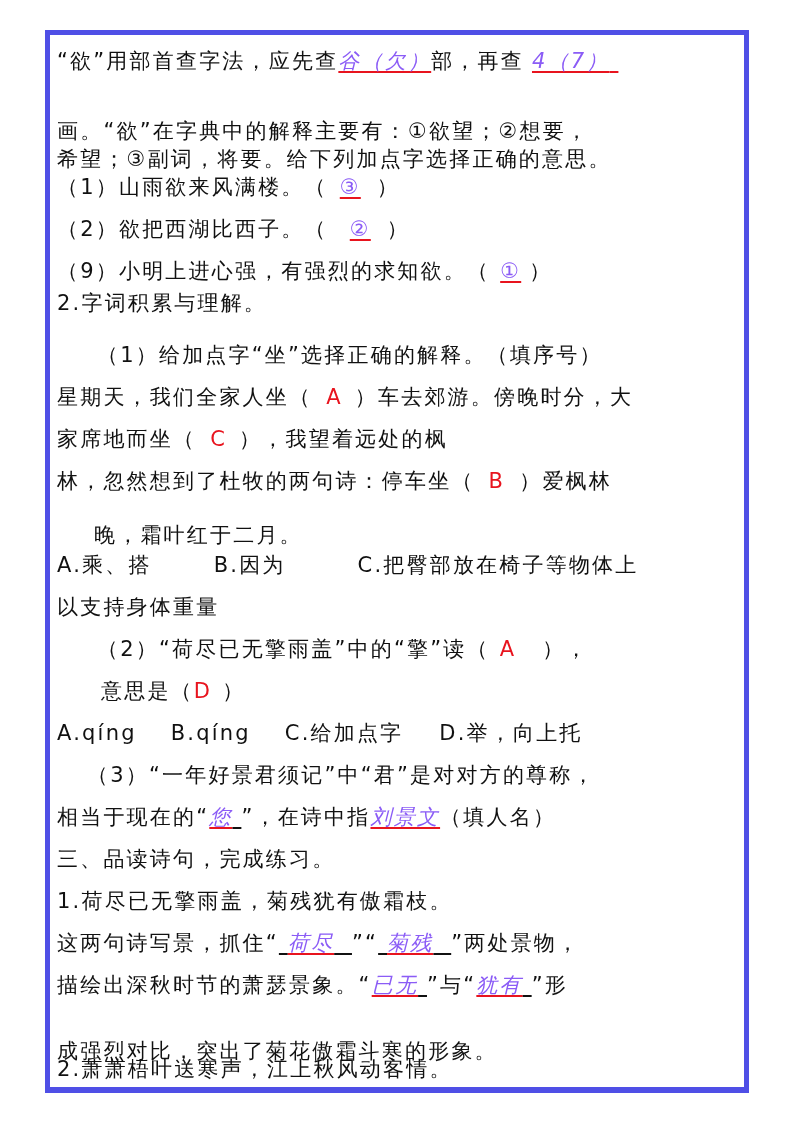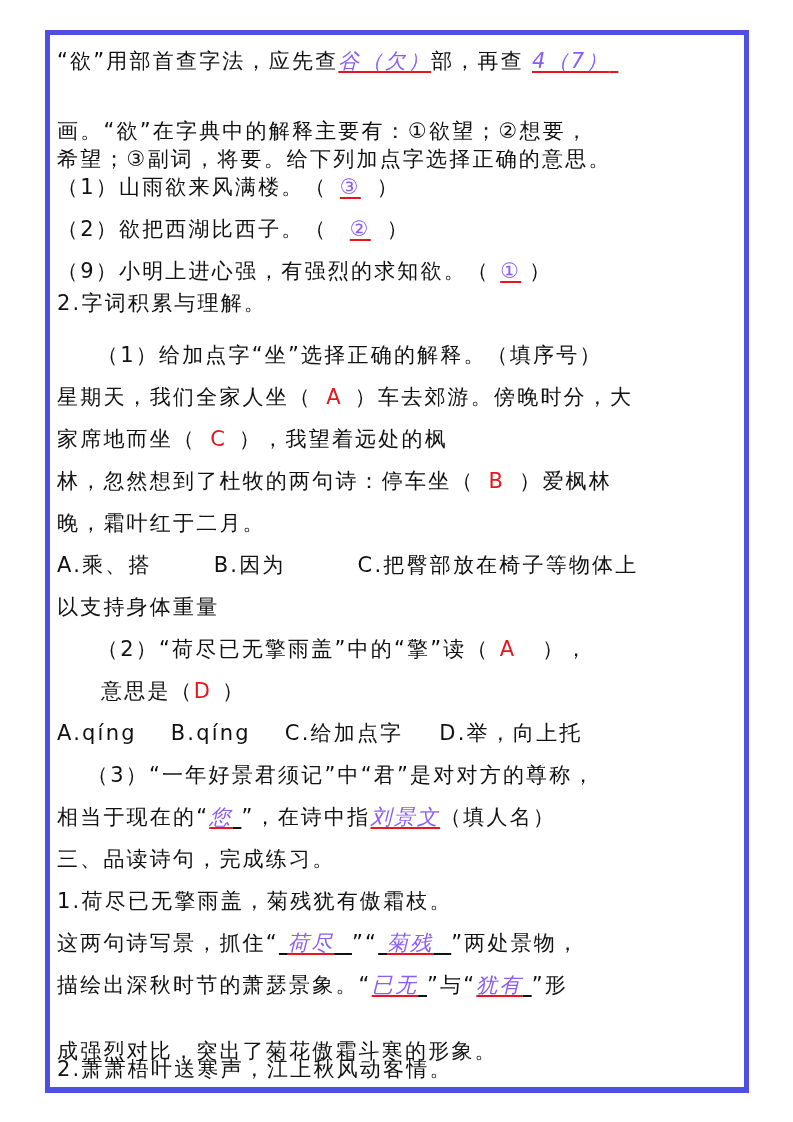--- a/index.html
+++ b/index.html
@@ -42,21 +42,21 @@
 <div class="line ind" style="top:340px;">（1）给加点字“坐”选择正确的解释。（填序号）</div>
 <div class="line" style="top:382px;">
   <span>星期天，我们全家人坐（</span><span class="gap" style="width:14px"></span><span class="red">A</span><span class="gap" style="width:12px"></span><span>）车去郊游。傍晚时分，大</span>
 </div>
 <div class="line" style="top:424px;">
   <span>家席地而坐（</span><span class="gap" style="width:14px"></span><span class="red">C</span><span class="gap" style="width:12px"></span><span>），我望着远处的枫</span>
 </div>
 <div class="line" style="top:466px;">
   <span>林，忽然想到了杜牧的两句诗：停车坐（</span><span class="gap" style="width:14px"></span><span class="red">B</span><span class="gap" style="width:14px"></span><span>）爱枫林</span>
 </div>
-<div class="line" style="top:508px;">晚，霜叶红于二月。</div>
+<div class="line" style="top:520px;margin-left:37px;">晚，霜叶红于二月。</div>
 <div class="line" style="top:550px;">
   <span>A.乘、搭</span><span class="gap" style="width:62px"></span><span>B.因为</span><span class="gap" style="width:72px"></span><span>C.把臀部放在椅子等物体上</span>
 </div>
 <div class="line" style="top:592px;">以支持身体重量</div>
 
 <div class="line ind" style="top:634px;">
   <span>（2）“荷尽已无擎雨盖”中的“擎”读（</span><span class="gap" style="width:10px"></span><span class="red">A</span><span class="gap" style="width:26px"></span><span>），</span>
 </div>
 <div class="line" style="top:676px;margin-left:44px;">
   <span>意思是（</span><span class="red">D</span><span class="gap" style="width:10px"></span><span>）</span>

